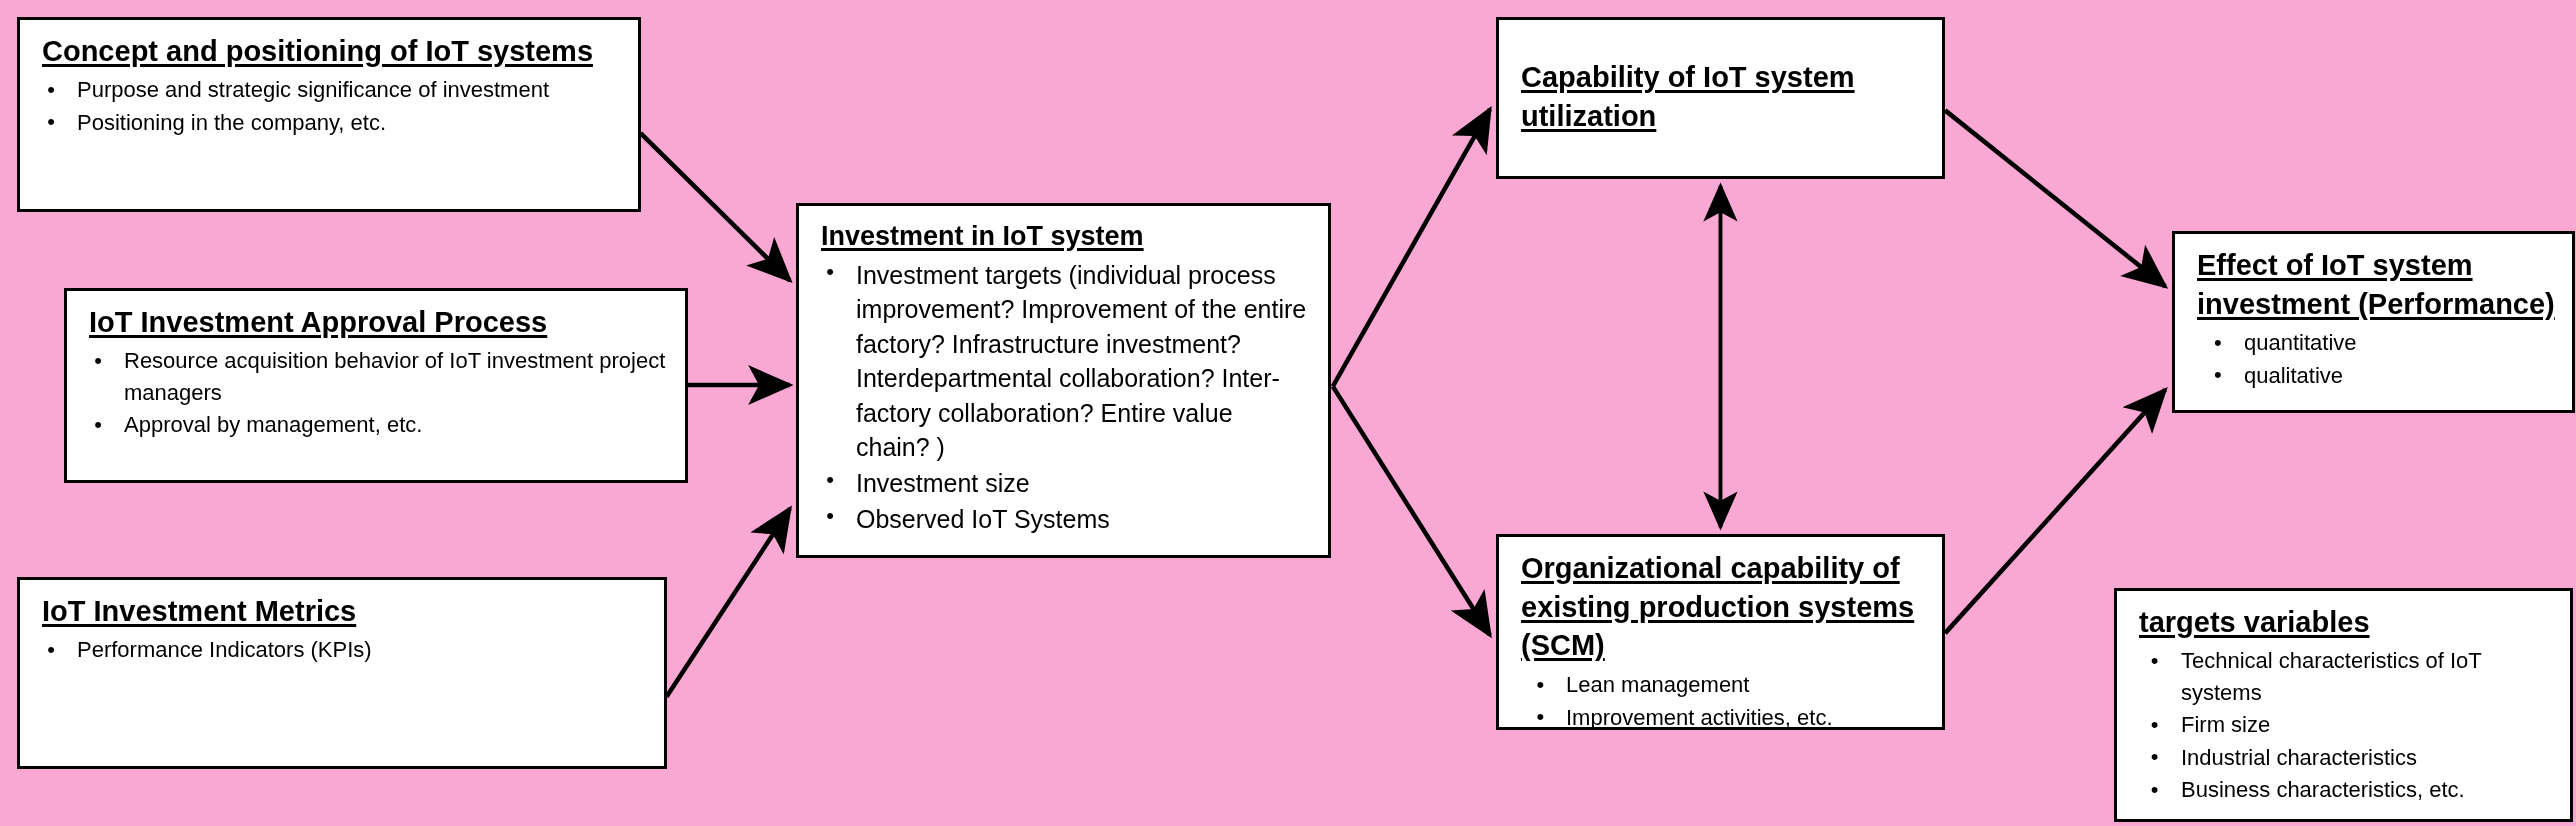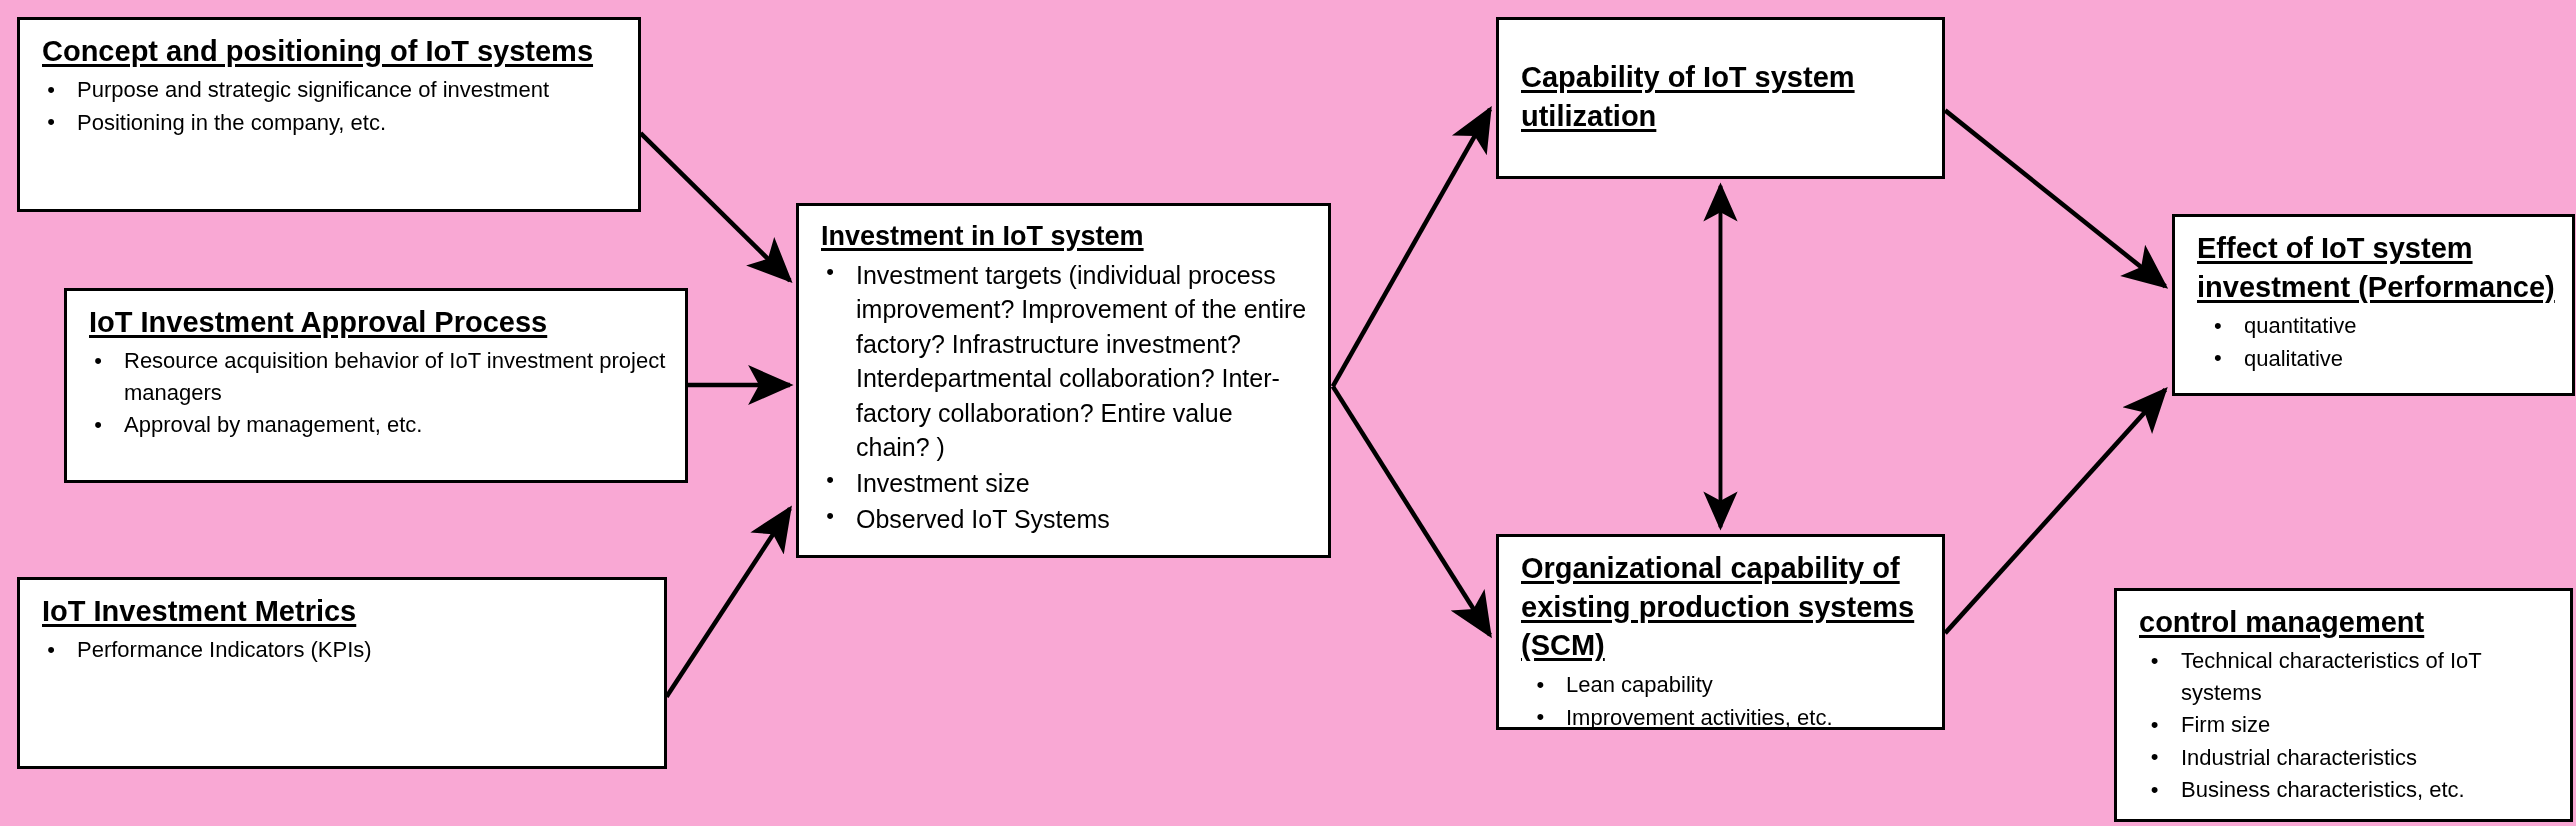--- a/index.html
+++ b/index.html
@@ -57,21 +57,21 @@
   }
   .bullets.tight li { line-height: 1.40; }
 
   
   #node-concept      { left: 17px;   top: 17px;   width: 624px;  height: 195px; }
   #node-approval     { left: 17px;   top: 288px;  width: 624px;  height: 195px; margin-left: 47px; }
   #node-metrics      { left: 17px;   top: 577px;  width: 650px; height: 192px; }
   #node-investment   { left: 796px; top: 203px;  width: 535px;  height: 355px; }
   #node-capability   { left: 1496px; top: 17px;   width: 449px;  height: 162px; }
   #node-orgcap       { left: 1496px; top: 534px;  width: 449px;  height: 196px; }
-  #node-effect       { left: 2172px; top: 214px;  width: 403px;  height: 182px; }
+  #node-effect       { left: 2172px; top: 231px;  width: 403px;  height: 182px; }
   #node-control      { left: 2114px; top: 588px;  width: 459px;  height: 234px; }
 
   #node-investment .node-title { font-size: 27px; }
   #node-investment .bullets li { font-size: 25px; line-height: 1.38; }
   #node-capability { padding-top: 38px; }
   #node-effect .bullets li { padding-left: 47px; }
   #node-effect .bullets li::before { left: 17px; }
   #node-orgcap .bullets li { padding-left: 45px; }
   #node-orgcap .bullets li::before { left: 15.6px; }
   #node-control .bullets li { padding-left: 42px; }
@@ -162,38 +162,38 @@
     <div class="title-wrap">
       <span class="node-title">Capability of IoT system utilization</span>
     </div>
   </div>
 
   <div class="node" id="node-orgcap">
     <div class="title-wrap">
       <span class="node-title">Organizational capability of existing production systems (SCM)</span>
     </div>
     <ul class="bullets">
-      <li>Lean capability</li>
+      <li>Lean management</li>
       <li>Improvement activities, etc.</li>
     </ul>
   </div>
 
   <div class="node" id="node-effect">
     <div class="title-wrap">
       <span class="node-title">Effect of IoT system investment (Performance)</span>
     </div>
     <ul class="bullets">
       <li>quantitative</li>
       <li>qualitative</li>
     </ul>
   </div>
 
   <div class="node" id="node-control">
     <div class="title-wrap">
-      <span class="node-title">control management</span>
+      <span class="node-title">targets variables</span>
     </div>
     <ul class="bullets">
       <li>Technical characteristics of IoT systems</li>
       <li>Firm size</li>
       <li>Industrial characteristics</li>
       <li>Business characteristics, etc.</li>
     </ul>
   </div>
 
 </div>

